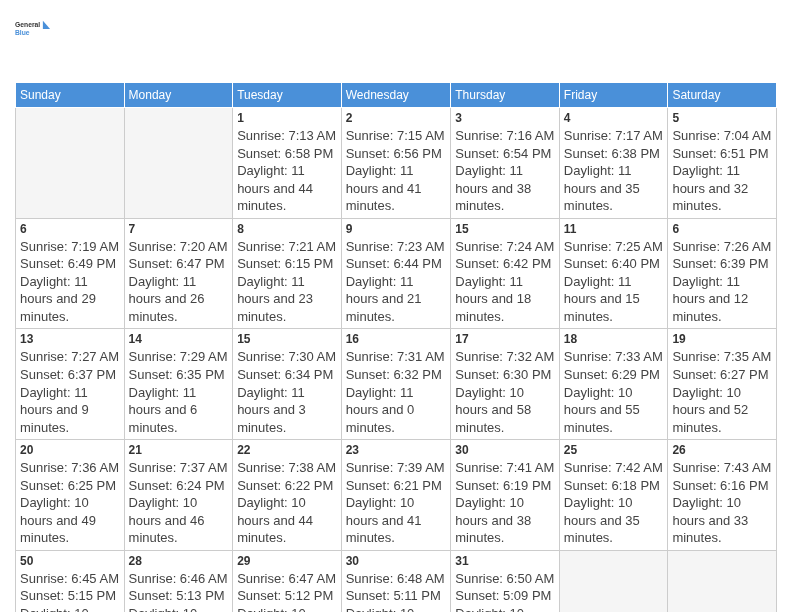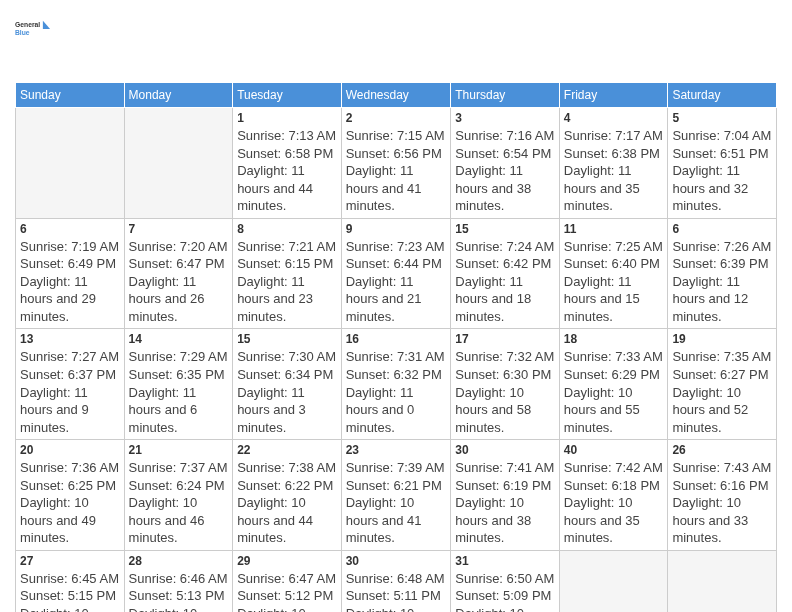--- a/index.html
+++ b/index.html
@@ -262,35 +262,35 @@
 Sunset: 6:21 PM
 Daylight: 10 hours and 41 minutes.</div>
           </td>
           <td>
             <div class="day-number">30</div>
             <div class="day-info">Sunrise: 7:41 AM
 Sunset: 6:19 PM
 Daylight: 10 hours and 38 minutes.</div>
           </td>
           <td>
-            <div class="day-number">40</div>
+            <div class="day-number">25</div>
             <div class="day-info">Sunrise: 7:42 AM
 Sunset: 6:18 PM
 Daylight: 10 hours and 35 minutes.</div>
           </td>
           <td>
             <div class="day-number">26</div>
             <div class="day-info">Sunrise: 7:43 AM
 Sunset: 6:16 PM
 Daylight: 10 hours and 33 minutes.</div>
           </td>
         </tr>
         <tr class="last-row">
           <td>
-            <div class="day-number">27</div>
+            <div class="day-number">50</div>
             <div class="day-info">Sunrise: 6:45 AM
 Sunset: 5:15 PM
 Daylight: 10 hours and 30 minutes.</div>
           </td>
           <td>
             <div class="day-number">28</div>
             <div class="day-info">Sunrise: 6:46 AM
 Sunset: 5:13 PM
 Daylight: 10 hours and 27 minutes.</div>
           </td>

